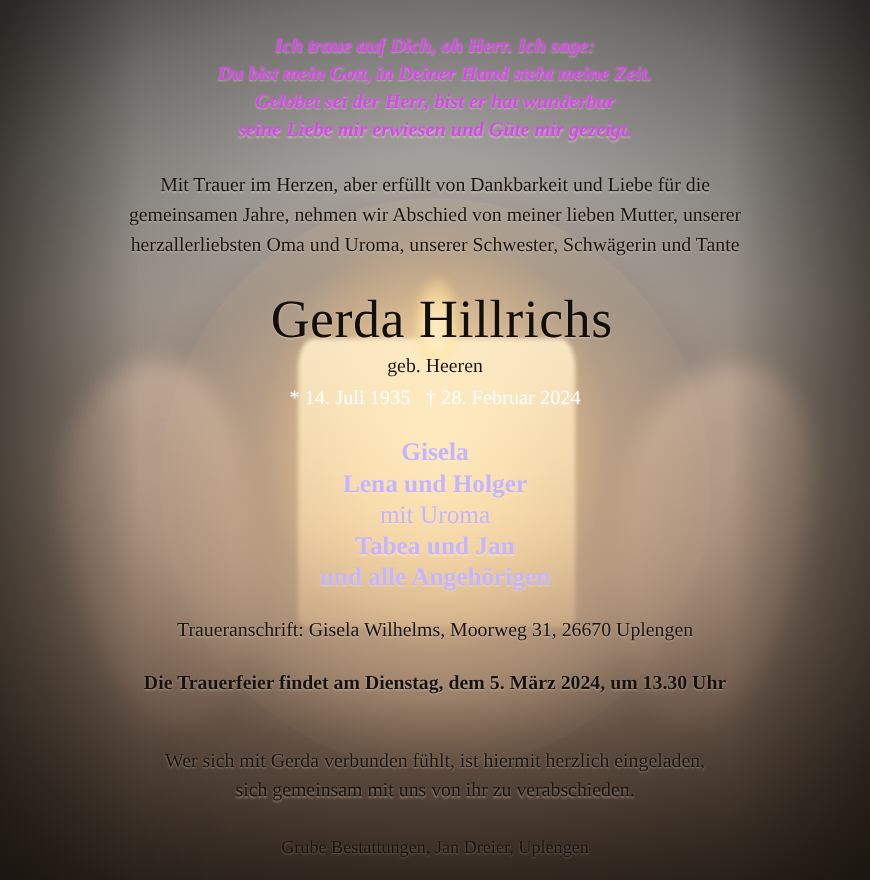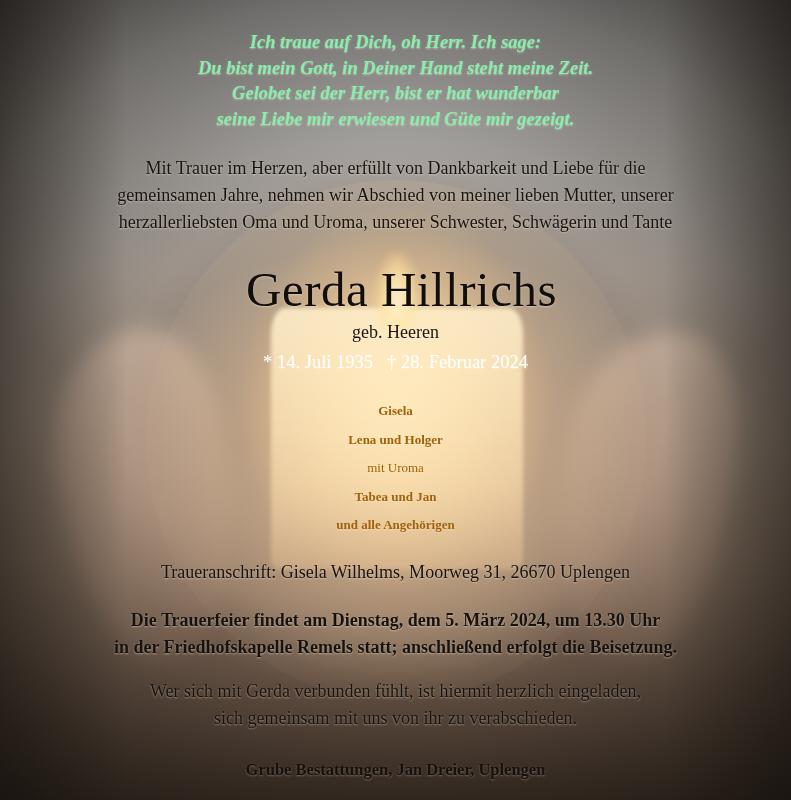--- a/index.html
+++ b/index.html
@@ -94,21 +94,21 @@
   }
   .verse {
     position: absolute;
     top: 30px;
     left: 0;
     right: 0;
     font-style: italic;
     font-weight: 700;
     font-size: 18.5px;
     line-height: 25.5px;
-    color: #86efac;
+    color: #d946ef;
   }
   .verse div { white-space: nowrap; }
 
   .intro {
     position: absolute;
     top: 155px;
     left: 50px;
     right: 50px;
     font-size: 18px;
     line-height: 27px;
@@ -143,23 +143,23 @@
     font-size: 18.5px;
     color: #ffffff;
   }
   .dates .sep { display: inline-block; width: 14px; }
 
   .family {
     position: absolute;
     top: 397px;
     left: 0;
     right: 0;
-    font-size: 13px;
+    font-size: 23px;
     line-height: 28.5px;
-    color: #a16207;
+    color: #c4b5fd;
   }
   .family .b { font-weight: 700; }
   .family .n { font-weight: 400; }
 
   .address {
     position: absolute;
     top: 562px;
     left: 0;
     right: 0;
     font-size: 18px;
@@ -187,21 +187,20 @@
   }
   .invite div { white-space: nowrap; }
   .footer {
     position: absolute;
     top: 760px;
     left: 0;
     right: 0;
     font-size: 16.5px;
     color: #15100d;
     text-shadow: 0 1px 2px rgba(230,215,195,0.35);
-    font-weight: bold;
   }
 </style>
 </head>
 <body>
 
 <div class="card">
 
   <div class="bg"></div>
   <div class="hand-l"></div>
   <div class="hand-r"></div>
@@ -237,21 +236,20 @@
       <div class="b">Lena und Holger</div>
       <div class="n">mit Uroma</div>
       <div class="b">Tabea und Jan</div>
       <div class="b">und alle Angehörigen</div>
     </div>
 
     <div class="address">Traueranschrift: Gisela Wilhelms, Moorweg 31, 26670 Uplengen</div>
 
     <div class="ceremony">
       <div>Die Trauerfeier findet am Dienstag, dem 5. März 2024, um 13.30 Uhr</div>
-      <div>in der Friedhofskapelle Remels statt; anschließend erfolgt die Beisetzung.</div>
     </div>
 
     <div class="invite">
       <div>Wer sich mit Gerda verbunden fühlt, ist hiermit herzlich eingeladen,</div>
       <div>sich gemeinsam mit uns von ihr zu verabschieden.</div>
     </div>
 
     <div class="footer">Grube Bestattungen, Jan Dreier, Uplengen</div>
 
   </div>

